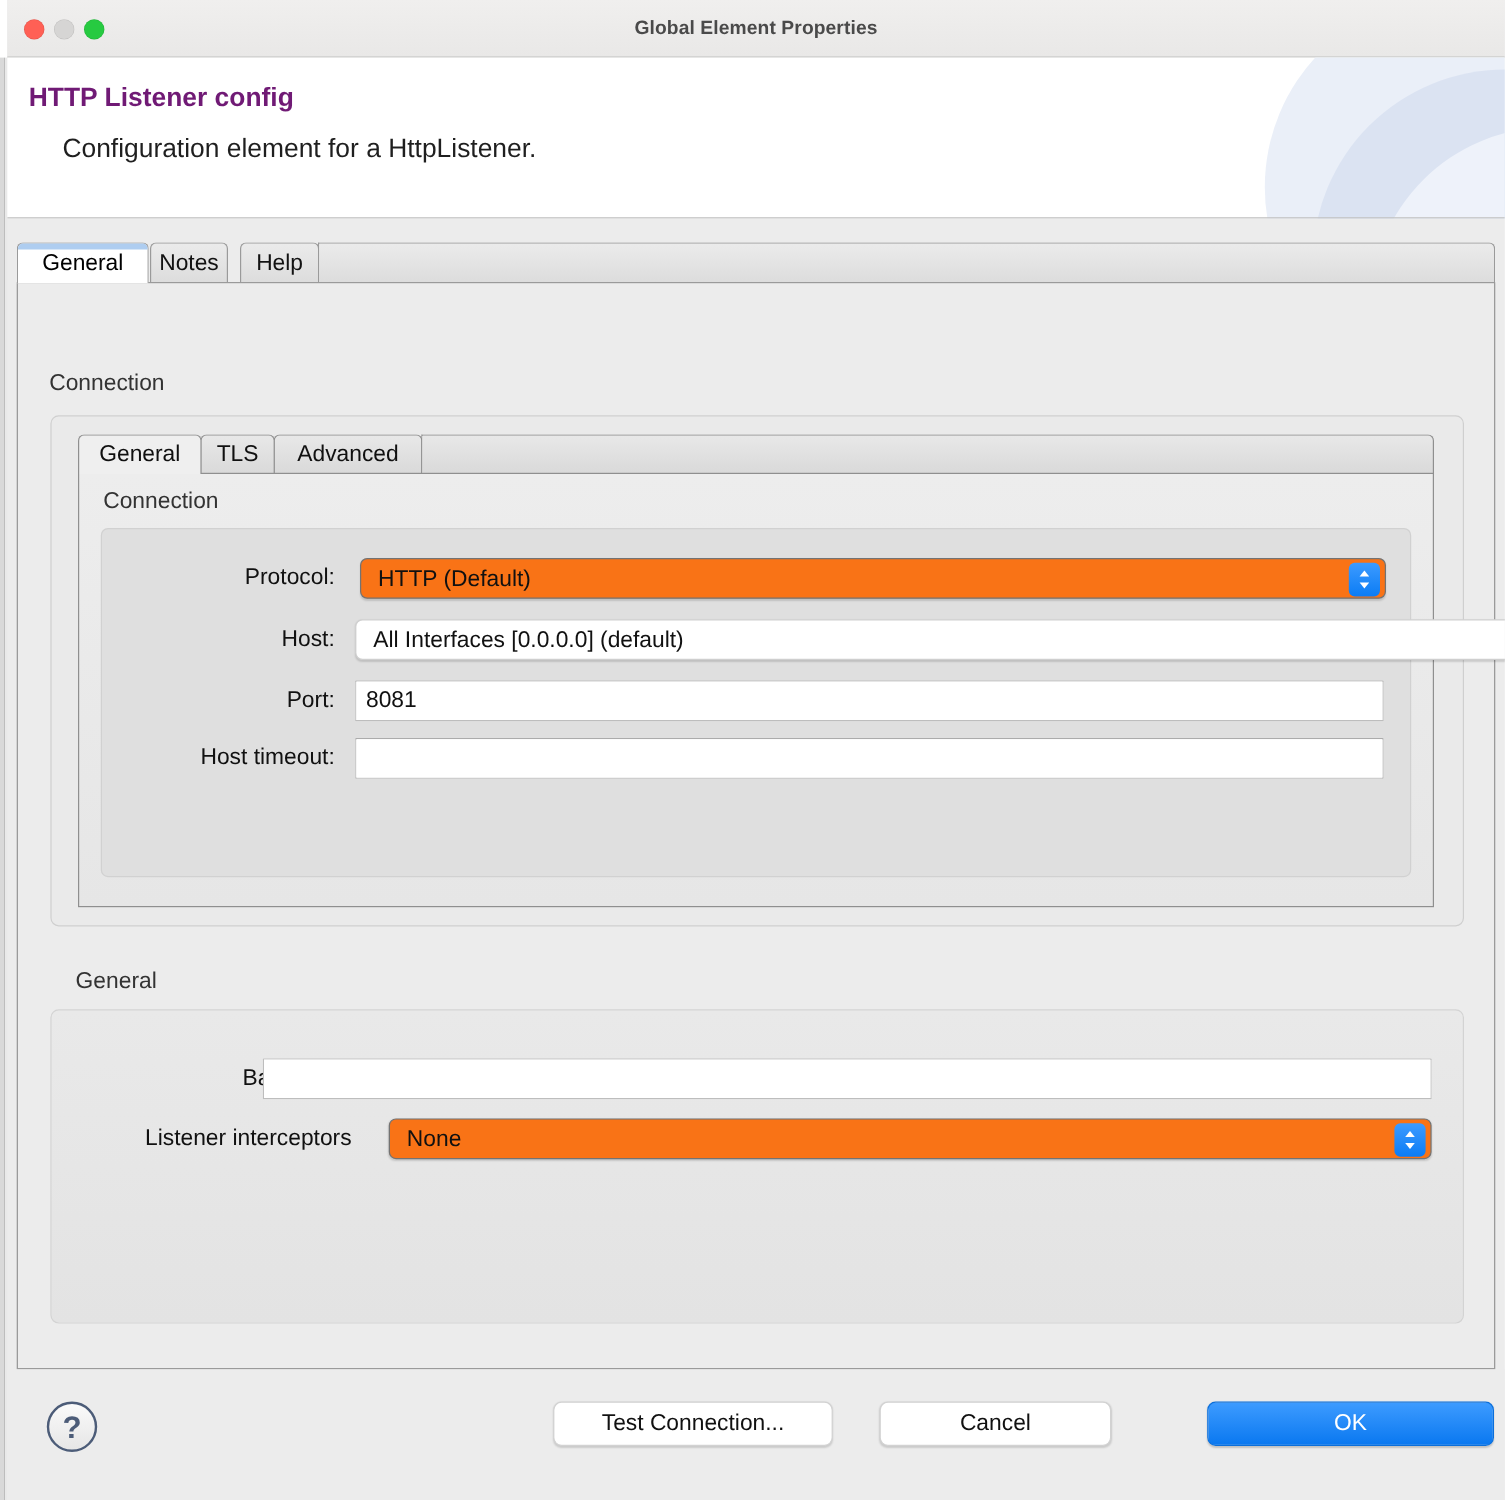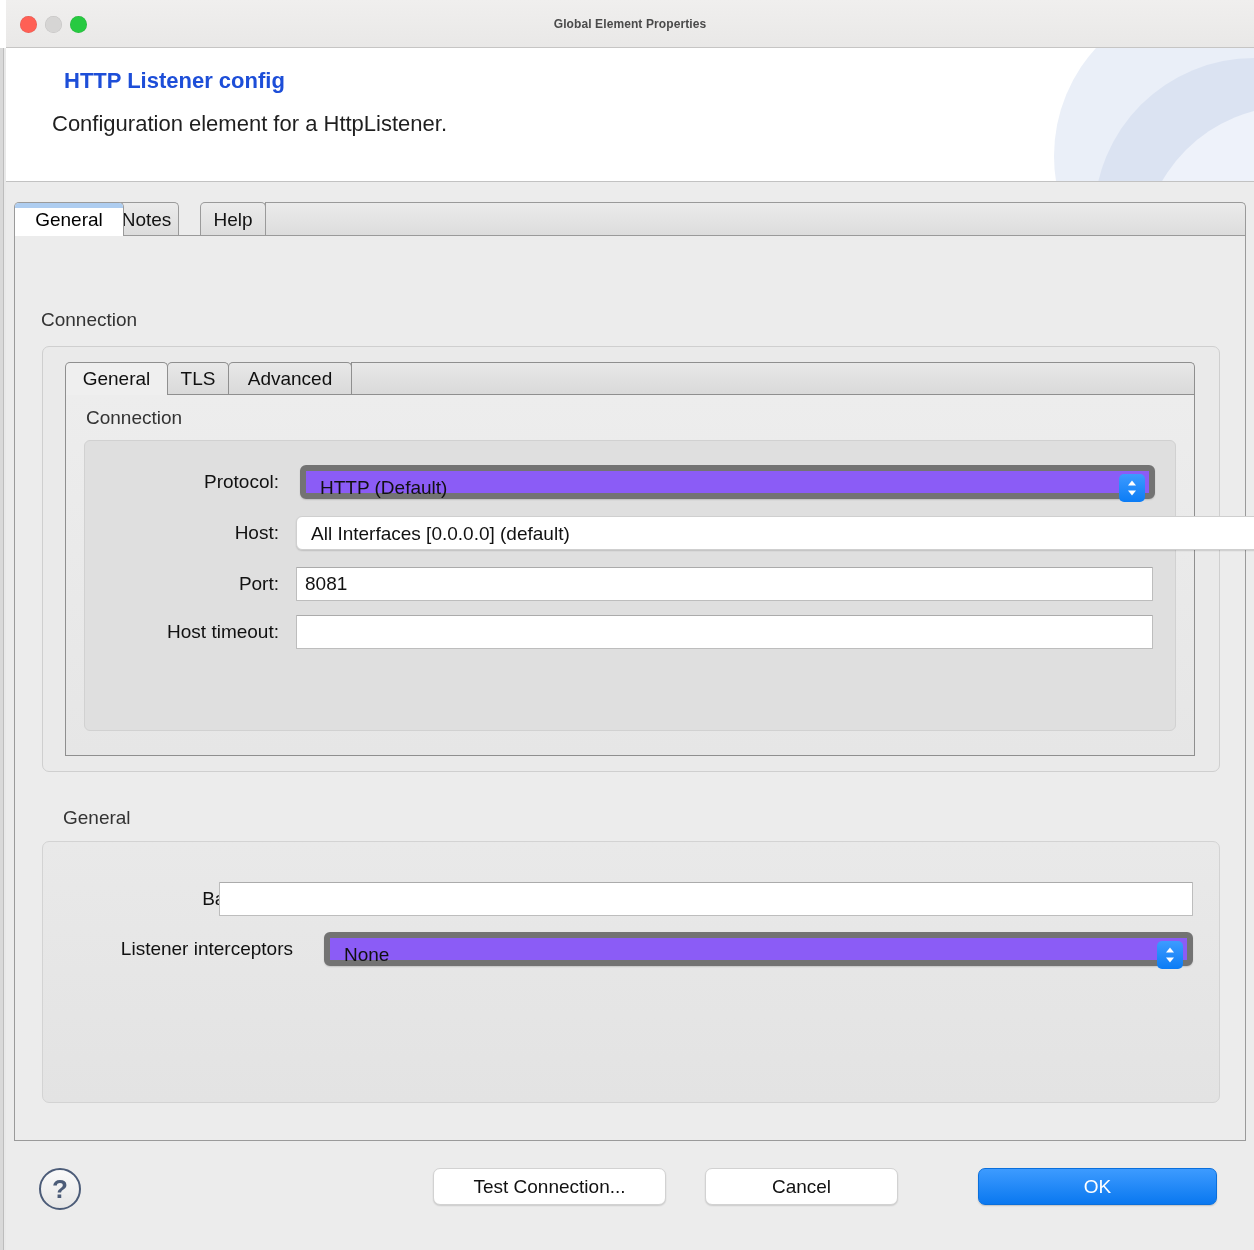--- a/index.html
+++ b/index.html
@@ -55,21 +55,21 @@
   }
   .tl-close  { background:#ff6055; box-shadow: inset 0 0 0 0.5px rgba(0,0,0,.12); }
   .tl-min    { background:#d6d5d4; box-shadow: inset 0 0 0 0.5px rgba(0,0,0,.10); }
   .tl-zoom   { background:#27ca41; box-shadow: inset 0 0 0 0.5px rgba(0,0,0,.12); }
   #window-title {
     position: absolute;
     left: 0; top: 0;
     width: 1248px; height: 48px;
     line-height: 48px;
     text-align: center;
-    font-size: 12px;
+    font-size: 16px;
     font-weight: bold;
     color: #4a4a4a;
     letter-spacing: .1px;
   }
 
   
   #header-band {
     position: absolute;
     left: 0; top: 48px;
     width: 1248px; height: 134px;
@@ -95,22 +95,21 @@
     right: -188px; top: 58px;
     width: 300px; height: 300px;
     border-radius: 50%;
     background: #eef2fa;
   }
   #header-title {
     position: absolute;
     left: 18px; top: 20px;
     font-size: 22px;
     font-weight: bold;
-    color: #1d4ed8;
-    margin-left: 40px;
+    color: #701a75;
   }
   #header-subtitle {
     position: absolute;
     left: 46px; top: 63px;
     font-size: 22px;
     color: #1f1f1f;
   }
   #header-bottom-rule {
     position: absolute;
     left: 0; top: 181px;
@@ -318,23 +317,23 @@
     text-align: right;
     font-size: 19px;
     color: #111;
     line-height: 34px;
   }
 
   
   .popup-btn {
     position: absolute;
     box-sizing: border-box;
-    background: #8b5cf6;
+    background: #f97316;
     border-radius: 6px;
-    border: 6px solid #737373;
+    border: 1px solid #737373;
     box-shadow: 0 1px 1.5px rgba(0,0,0,.14);
     height: 34px;
   }
   .popup-btn .pb-text {
     position: absolute;
     left: 14px; top: 0;
     line-height: 34px;
     font-size: 19px;
     color: #111;
   }
@@ -470,20 +469,21 @@
   .footer-btn {
     position: absolute;
     top: 27px;
     height: 37px;
     box-sizing: border-box;
     border-radius: 7px;
     font-size: 19px;
     text-align: center;
     line-height: 36px;
     cursor: default;
+    margin-left: 28px;
   }
   .footer-btn.plain {
     background: #ffffff;
     border: 1px solid #d2d2d2;
     box-shadow: 0 1px 1.5px rgba(0,0,0,.14);
     color: #111;
   }
   .footer-btn.primary {
     background: linear-gradient(to bottom,#3d9bff,#0a78f0);
     border: 1px solid #0a6fdc;
@@ -513,21 +513,21 @@
     <div id="header-swoosh-3"></div>
     <div id="header-title">HTTP Listener config</div>
     <div id="header-subtitle">Configuration element for a HttpListener.</div>
   </div>
   <div id="header-bottom-rule"></div>
 
   <div id="outer-tabs">
     <div class="otab active" style="left:0px;width:110px;">
       <span>General</span>
     </div>
-    <div class="otab" style="left:100px;width:65px;">
+    <div class="otab" style="left:111px;width:65px;">
       <span>Notes</span>
     </div>
     <div class="otab" style="left:186px;width:66px;">
       <span>Help</span>
     </div>
     <div id="otab-filler" style="left:251px;width:981px;"></div>
   </div>
 
   <div id="tab-panel">
 

